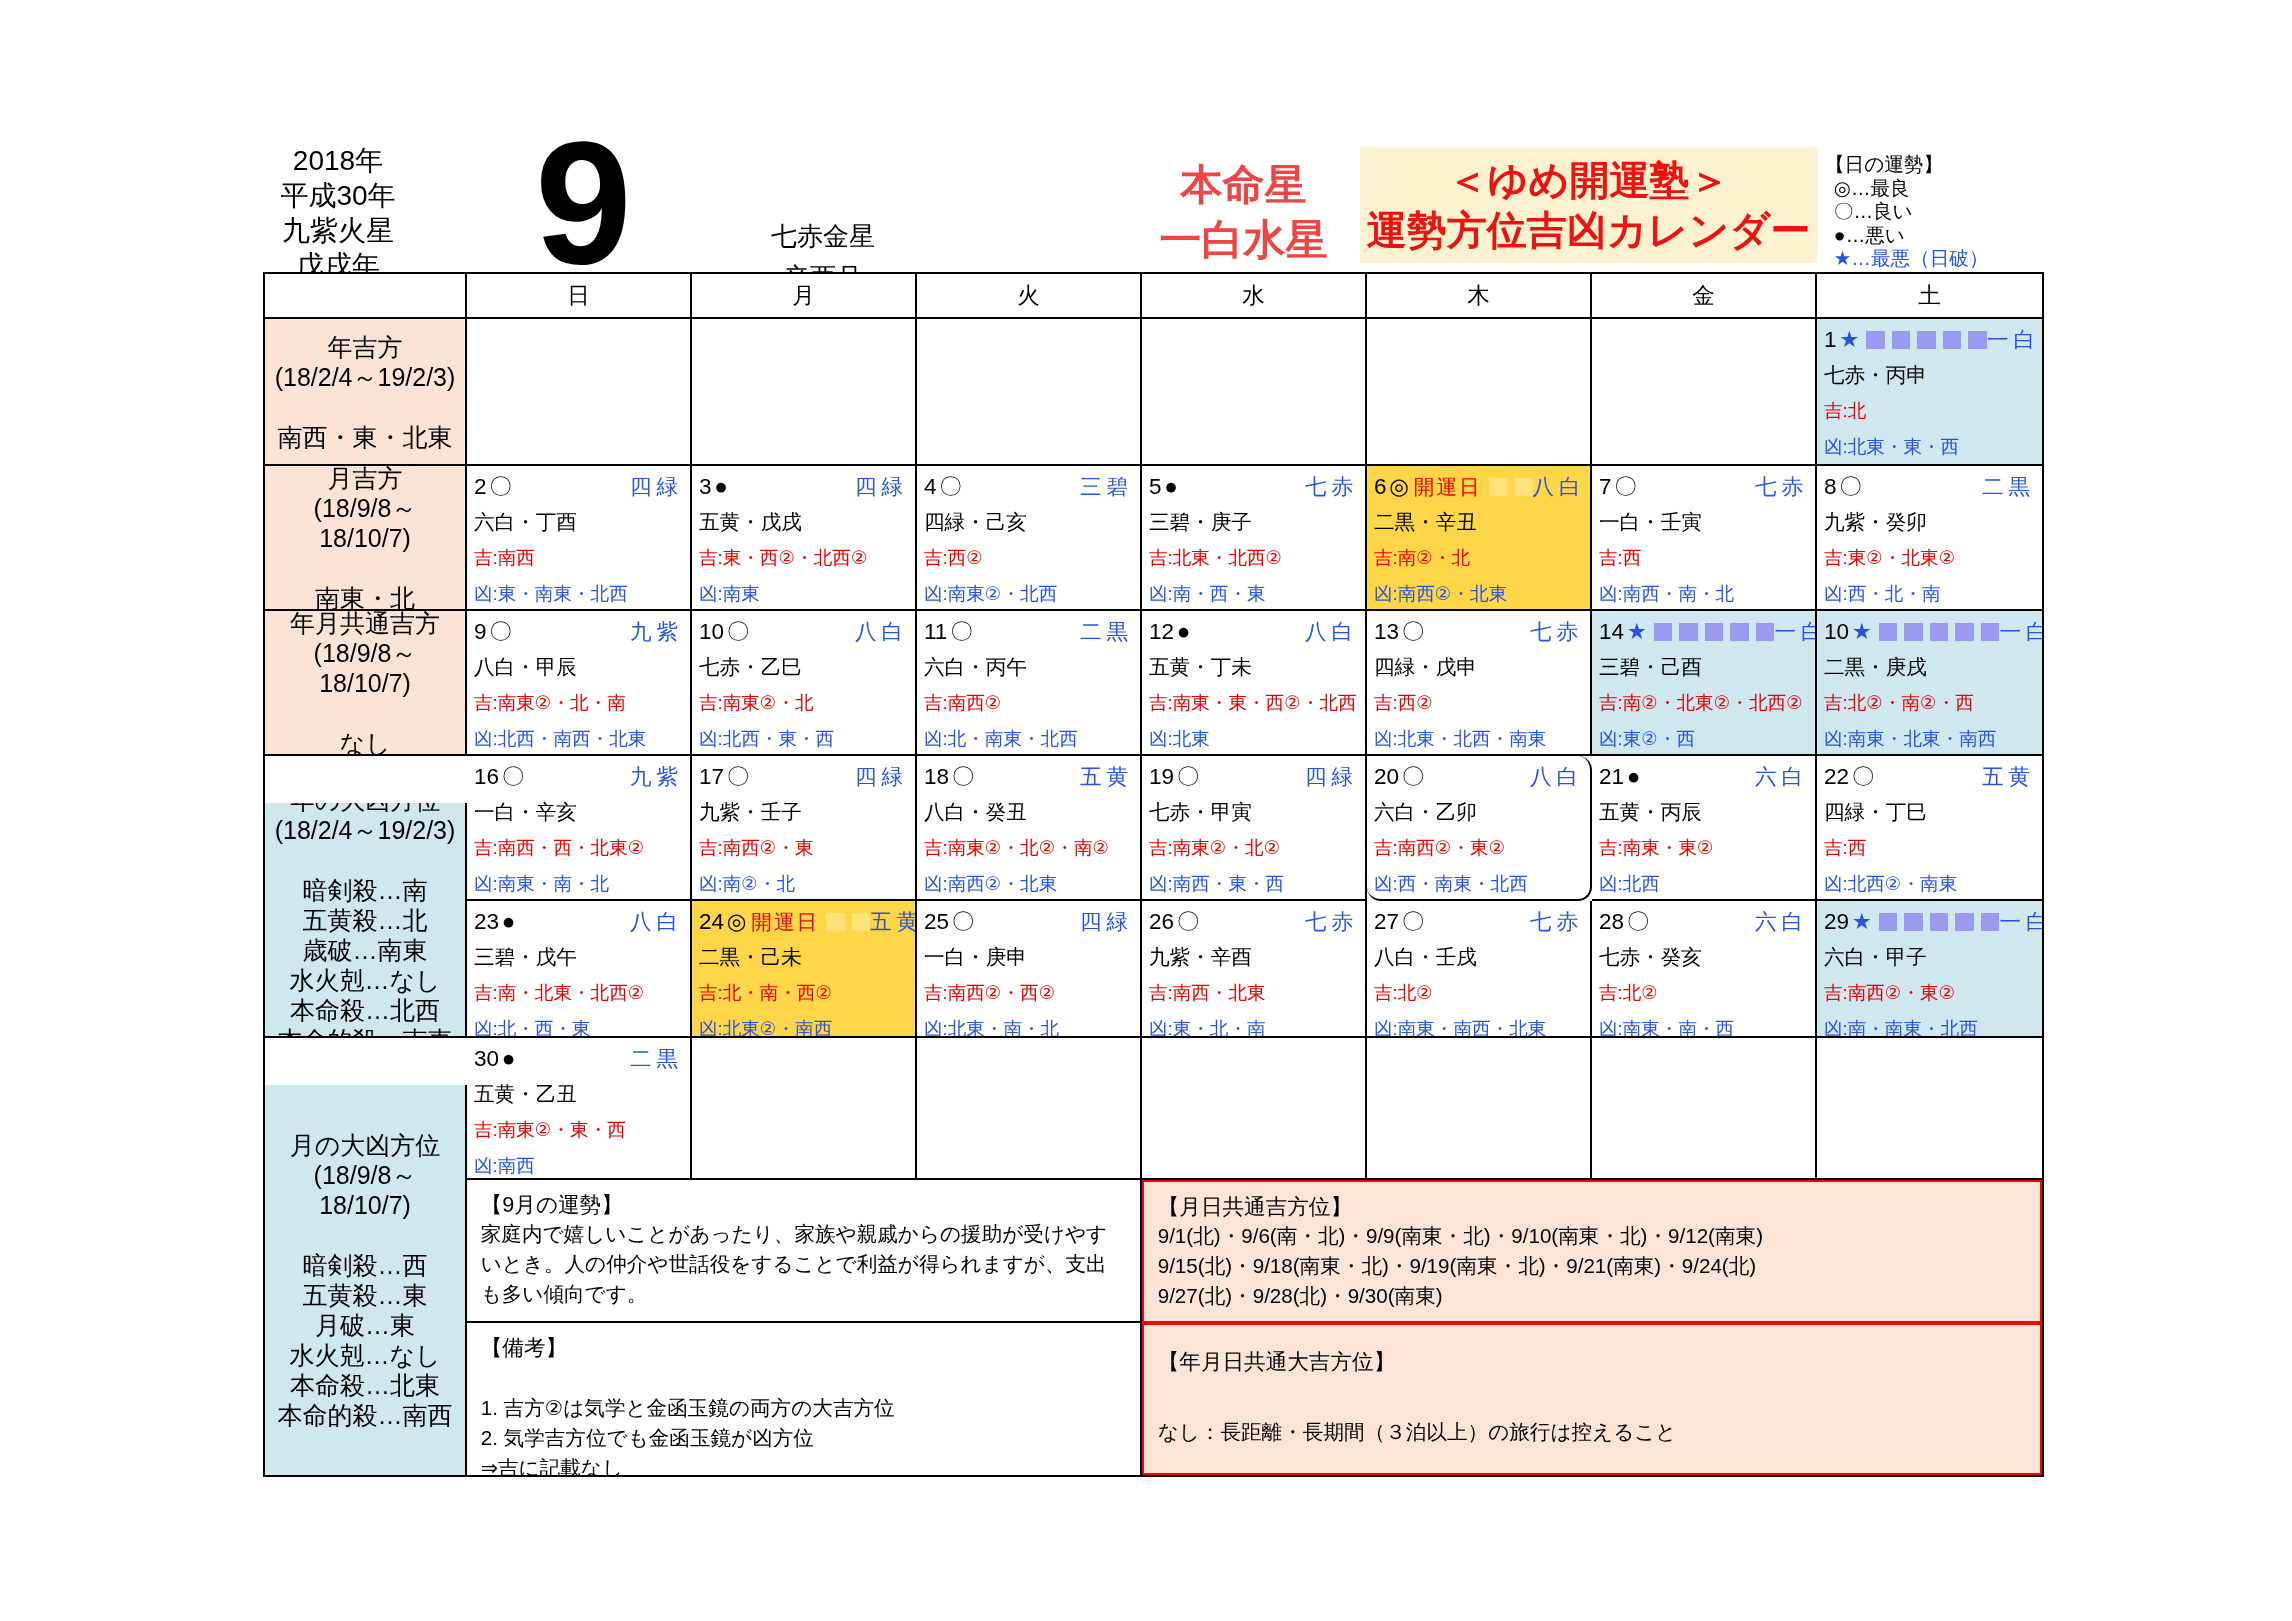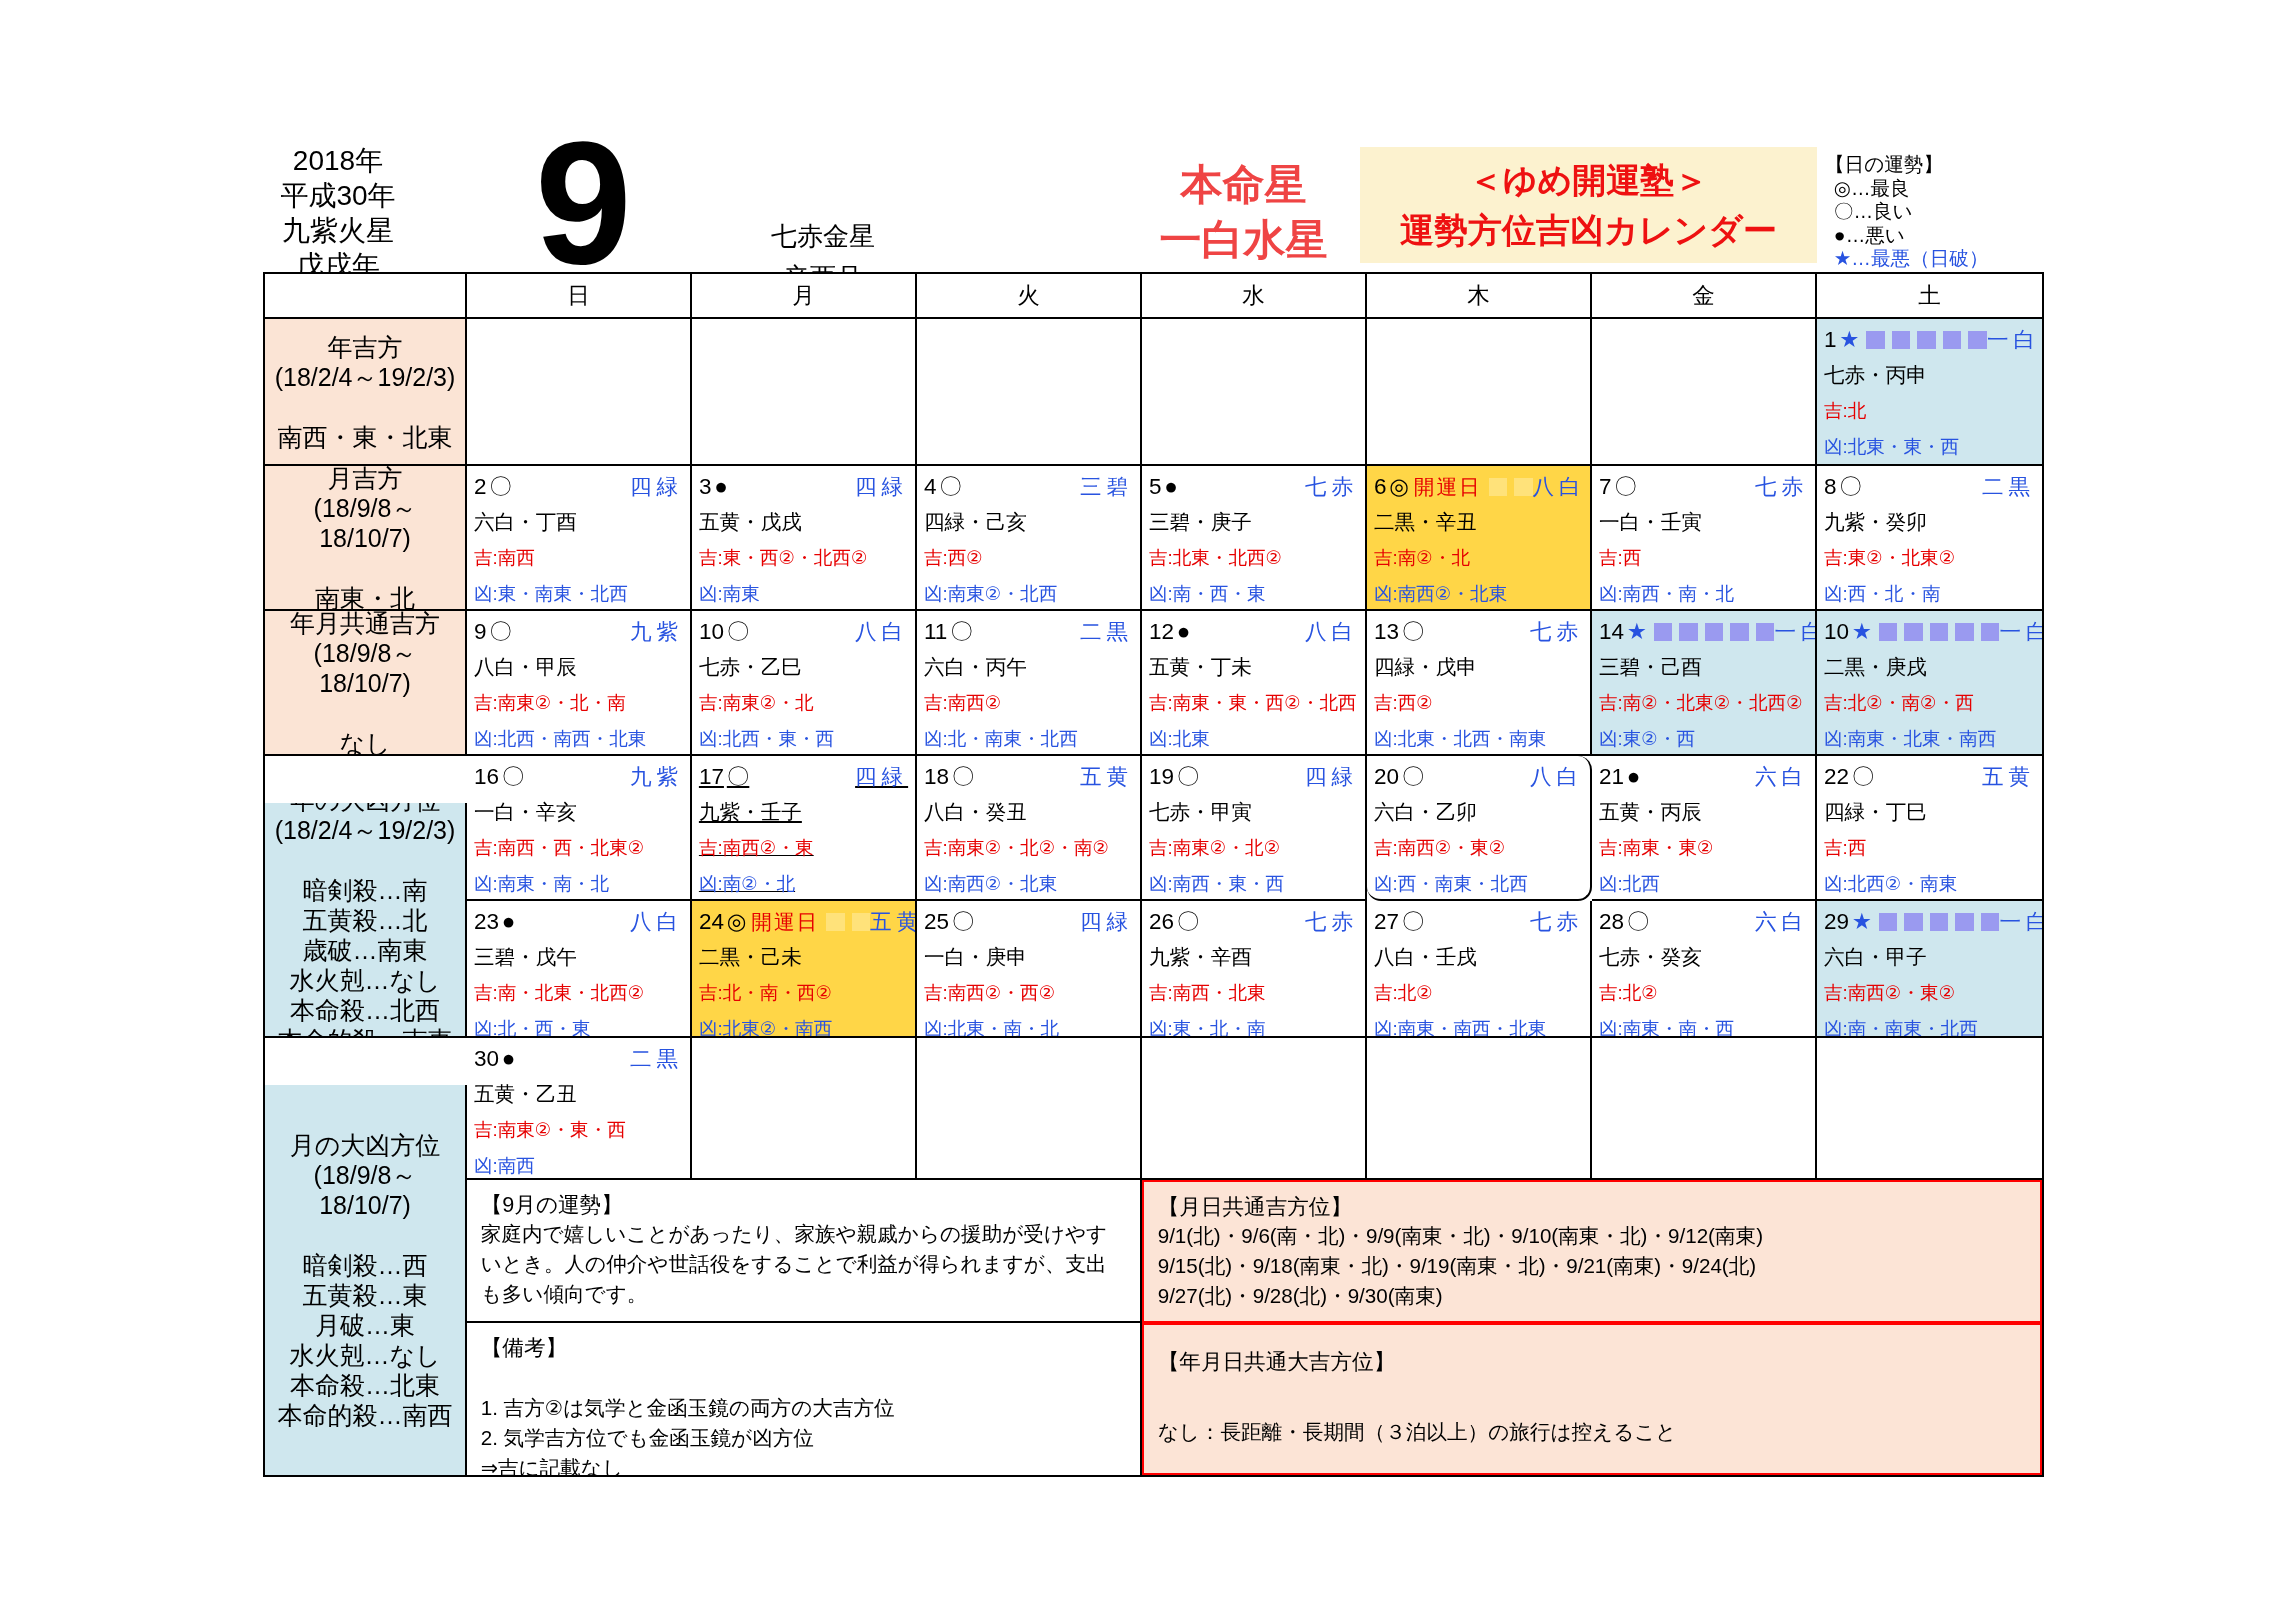--- a/index.html
+++ b/index.html
@@ -11,21 +11,21 @@
   .prelines{white-space:pre-line;}
 
   
   .year-block{left:245px;top:143px;width:186px;text-align:center;font-size:28px;line-height:35px;}
   .month-number{left:505px;top:116px;width:157px;text-align:center;font-size:174px;line-height:174px;font-weight:bold;}
   .month-star{left:725px;top:216px;width:196px;text-align:center;font-size:26px;line-height:41px;}
   .honmei{left:1123px;top:157px;width:241px;text-align:center;font-size:42px;line-height:55px;font-weight:bold;color:#ef4444;}
   .title-box{
     left:1360px;top:147px;width:457px;height:116px;background:#fcf2cf;
     display:flex;align-items:center;justify-content:center;text-align:center;
-    color:#ee1111;font-size:34px;line-height:50px;font-weight:bold;
+    color:#ee1111;font-size:40px;line-height:50px;font-weight:bold;
   }
   .legend{left:1825px;top:153px;width:216px;font-size:19.6px;line-height:23.5px;}
   .legend .lg-item{padding-left:8.8px;}
   .legend .lg-blue{color:#2853e0;}
 
   
   #grid{
     position:absolute;left:263px;top:272px;
     display:grid;
     grid-template-columns:202px repeat(7,225px);
@@ -328,21 +328,21 @@
     <div class="gc day" style="grid-area: 5 / 2;">
       <div class="l1">
         <div class="dnum">16</div>
         <div class="sym">〇</div>
         <div class="star">九紫</div>
       </div>
       <div class="dline">一白・辛亥</div>
       <div class="dline good">吉:南西・西・北東②</div>
       <div class="dline bad">凶:南東・南・北</div>
     </div>
-    <div class="gc day" style="grid-area: 5 / 3; text-decoration: underline;">
+    <div class="gc day" style="grid-area: 5 / 3;">
       <div class="l1">
         <div class="dnum">17</div>
         <div class="sym">〇</div>
         <div class="star">四緑</div>
       </div>
       <div class="dline">九紫・壬子</div>
       <div class="dline good">吉:南西②・東</div>
       <div class="dline bad">凶:南②・北</div>
     </div>
     <div class="gc day" style="grid-area: 5 / 4;">

